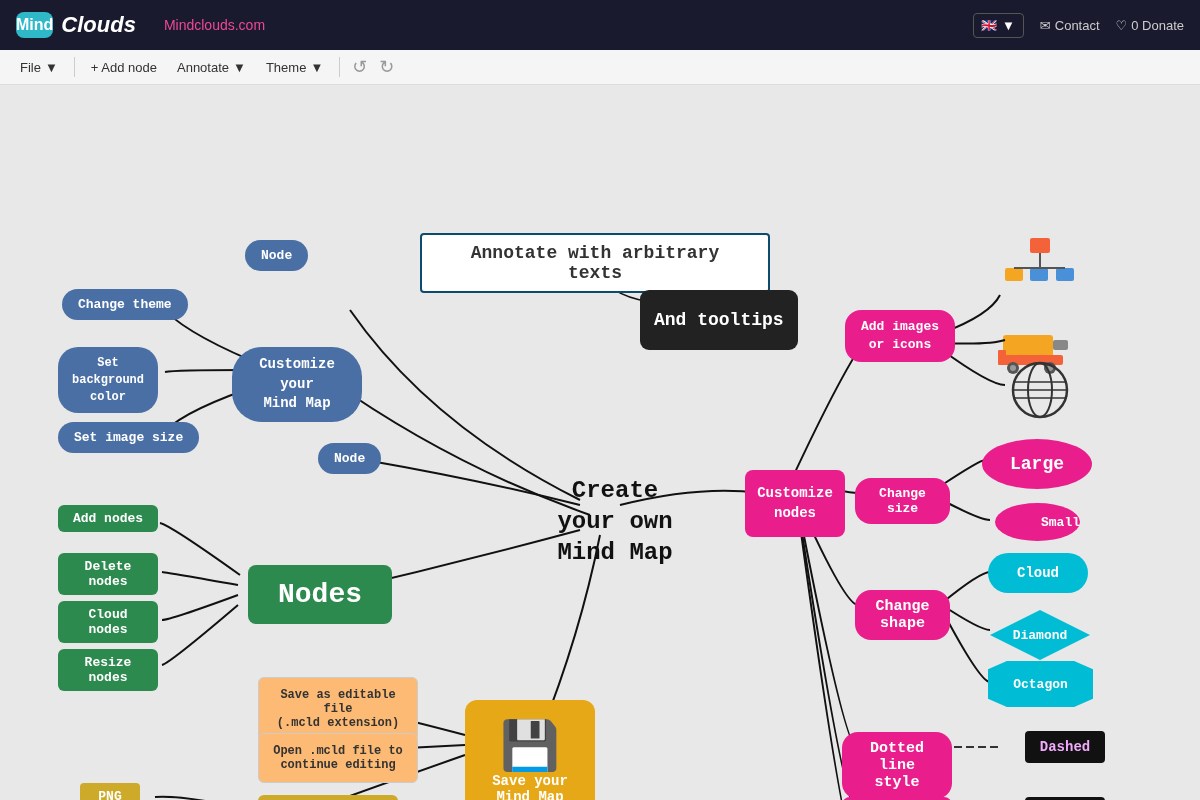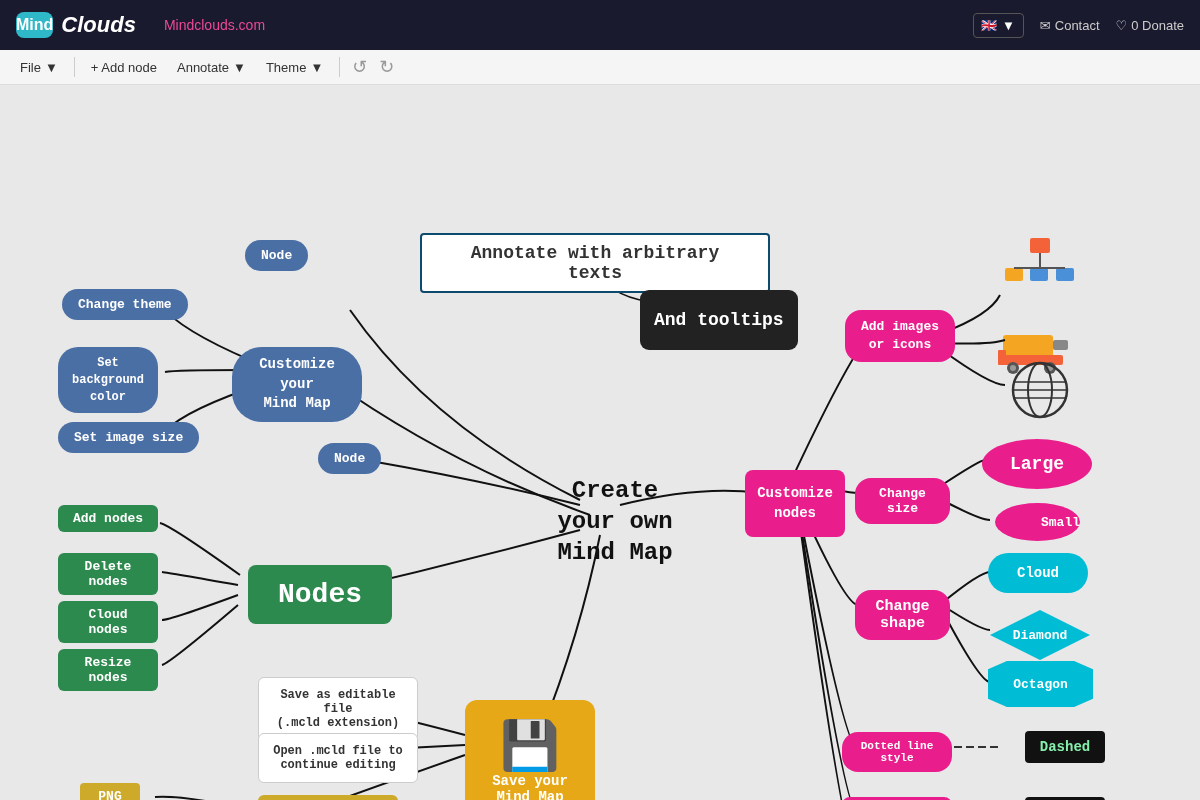--- a/index.html
+++ b/index.html
@@ -176,21 +176,21 @@
     .node-teal-cloud {
       background: #00bcd4;
       color: #fff;
       border-radius: 50px;
       padding: 10px 20px;
       font-size: 13px;
       position: relative;
     }
     .node-black-rect {
       background: #111;
-      color: #86efac;
+      color: #f0abfc;
       padding: 8px 24px;
       font-size: 14px;
       border-radius: 4px;
       font-weight: bold;
     }
     .node-annotation {
       border: 2px solid #0c4a6e;
       background: #fff;
       color: #333;
       padding: 8px 20px;
@@ -237,21 +237,21 @@
       font-weight: bold;
     }
     .node-yellow-rect {
       background: #cdaa2a;
       color: #fff;
       border-radius: 4px;
       padding: 6px 12px;
       font-size: 13px;
     }
     .node-save-file {
-      background: #ffffff;
+      background: #fdba74;
       border: 1px solid #ccc;
       border-radius: 6px;
       padding: 10px 14px;
       font-size: 12px;
       text-align: center;
       color: #333;
       max-width: 160px;
     }
   </style>
 </head>
@@ -448,21 +448,21 @@
     </div>
 
     <div class="node node-pink-rect" style="left:855px; top:393px; width:95px; font-size:13px;">
       <span>Change size</span>
     </div>
 
     <div class="node node-pink-rect" style="left:855px; top:505px; width:95px; font-size:15px;">
       <span>Change shape</span>
     </div>
 
-    <div class="node node-pink-rect" style="left:842px; top:647px; width:110px; font-size:11px;">
+    <div class="node node-pink-rect" style="left:842px; top:647px; width:110px; font-size:15px;">
       <span>Dotted line style</span>
     </div>
 
     <div class="node node-pink-rect" style="left:842px; top:712px; width:110px; font-size:12px;">
       
     </div>
 
     <div class="node node-pink-ellipse" style="left:982px; top:354px; width:110px; height:50px; border-radius:50%;">
       <span>Large</span>
     </div>

